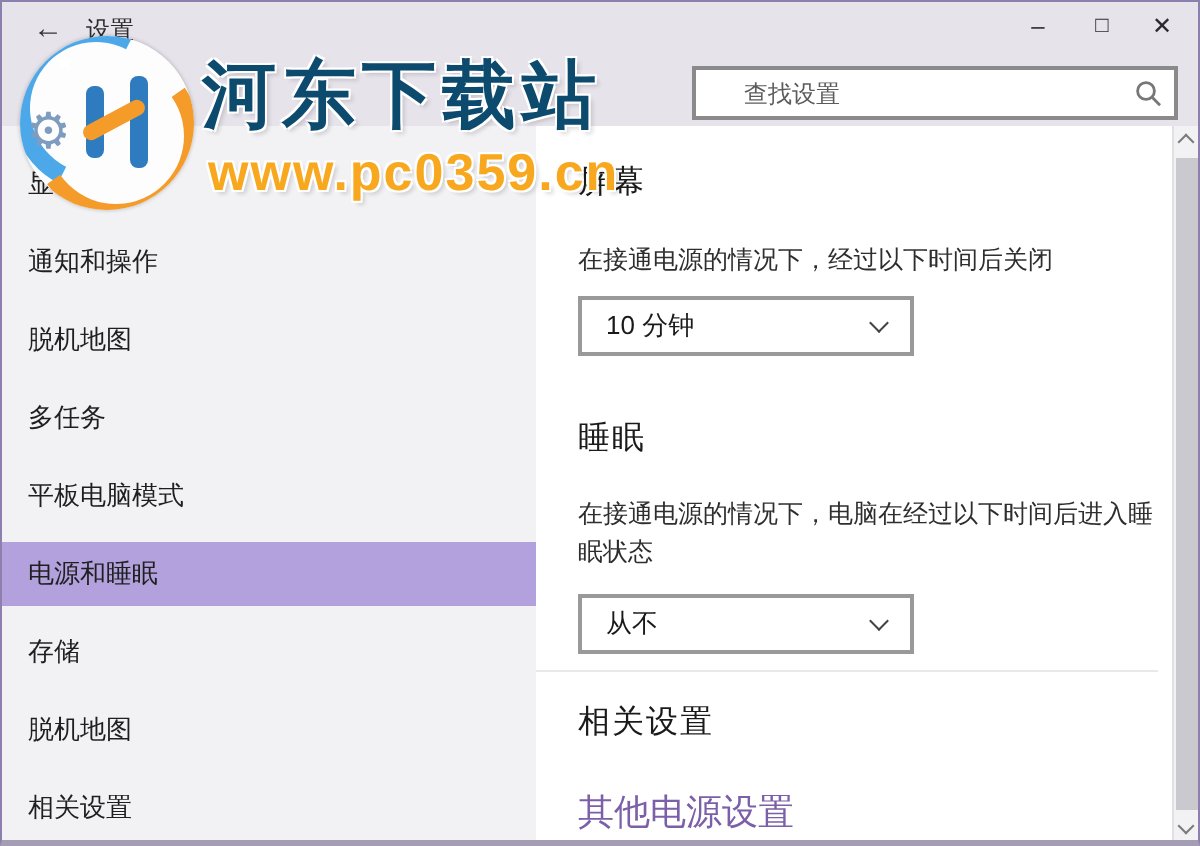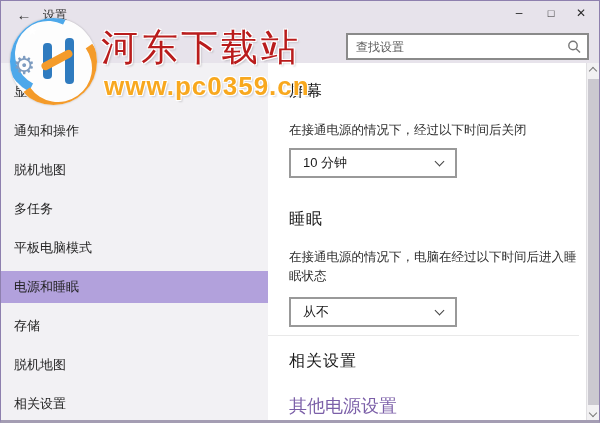--- a/index.html
+++ b/index.html
@@ -28,21 +28,21 @@
   }
   #ctrl-min   { right:64px; }
   #ctrl-max   { right:32px; font-size:11px; }
   #ctrl-close { right:2px;  font-size:12px; }
   #search-box {
     position:absolute; left:345px; top:32px; width:243px; height:27px;
     background:#fff; border:2px solid #8a8a8a; display:flex; align-items:center;
   }
   #search-input {
     flex:1; border:none; outline:none; background:transparent;
-    font-size:12px; color:#4c1d95; padding-left:8px;
+    font-size:12px; color:#4c1d95; padding-left:24px;
     font-family:"Liberation Sans","DejaVu Sans",sans-serif;
   }
   #search-input::placeholder { color:#5c5c5c; opacity:1; }
   #search-icon { width:20px; height:20px; margin-right:3px; flex:0 0 auto; }
   
   #sidebar {
     position:absolute; left:0; top:62px; width:267px; height:358px;
     background:#f2f1f4;
   }
   #sidebar-section-title {
@@ -109,21 +109,21 @@
     position:absolute; left:6px; top:8px; width:84px; height:84px; border-radius:50%;
     border:8px solid transparent; border-bottom-color:#f49b2a; border-right-color:#f49b2a;
     transform:rotate(10deg);
   }
   #wm-logo .star { position:absolute; left:17px; top:6px; color:#ffffff; font-size:12px; }
   #wm-logo .gear { position:absolute; left:3px; top:33px; color:#7e9cc0; font-size:25px; }
   #wm-logo .bar-l { position:absolute; left:33px; top:25px; width:9px; height:36px; background:#2f7bbf; border-radius:4px; }
   #wm-logo .bar-r { position:absolute; left:55px; top:20px; width:9px; height:46px; background:#2f7bbf; border-radius:4px; }
   #wm-logo .bar-x { position:absolute; left:30px; top:38px; width:34px; height:8px; background:#f49b2a; border-radius:4px; transform:rotate(-28deg); }
   #wm-name {
-    position:absolute; left:100px; top:22px; font-size:37px; font-weight:normal; color:#b91c1c;
+    position:absolute; left:100px; top:22px; font-size:37px; font-weight:bold; color:#0c4a6e;
     letter-spacing:3px;
     text-shadow:-1px -1px 0 #fff, 1px -1px 0 #fff, -1px 1px 0 #fff, 1px 1px 0 #fff, 2px 2px 2px rgba(0,0,0,.15);
   }
   #wm-url {
     position:absolute; left:103px; top:70px; font-size:26px; font-weight:bold; color:#f8a81e;
     letter-spacing:1px;
     text-shadow:-1px -1px 0 #fff, 1px -1px 0 #fff, -1px 1px 0 #fff, 1px 1px 0 #fff, 2px 2px 2px rgba(0,0,0,.15);
   }
 </style>
 </head>

